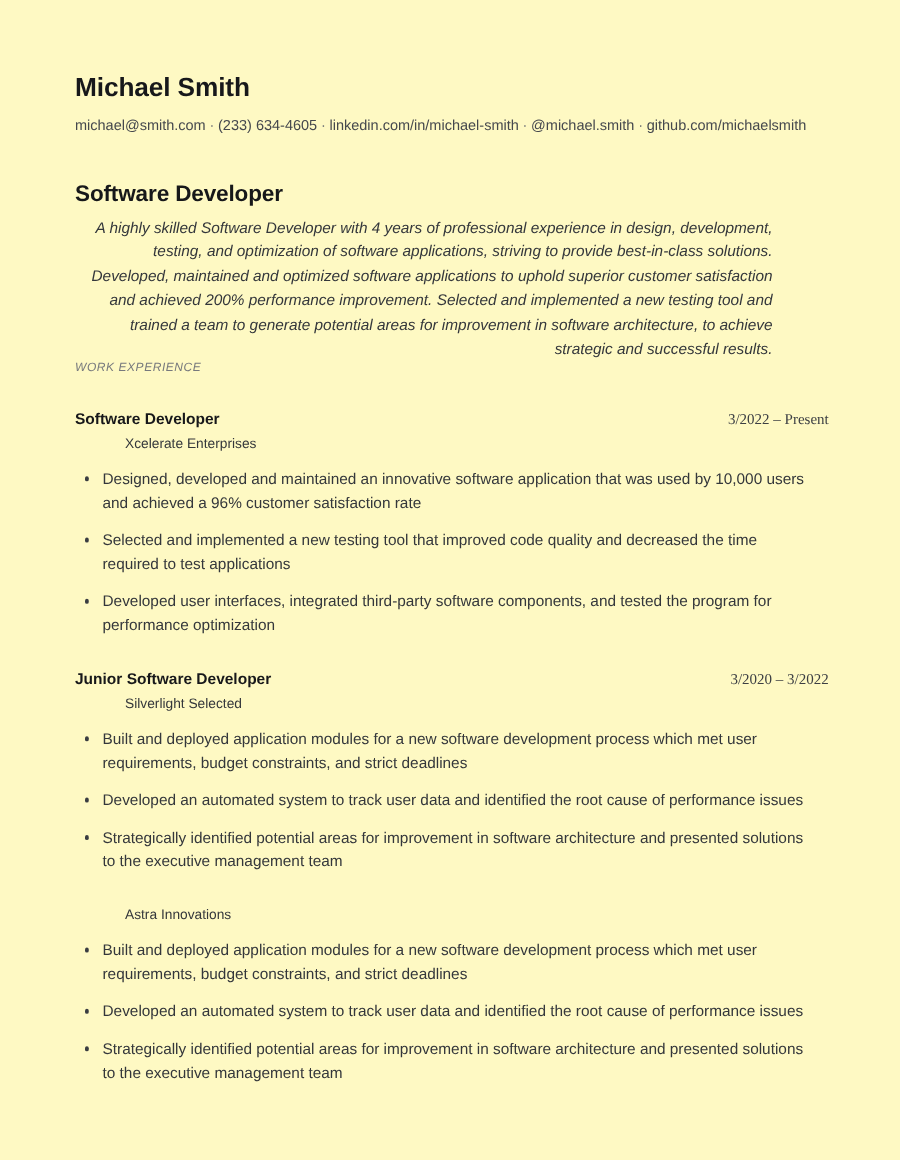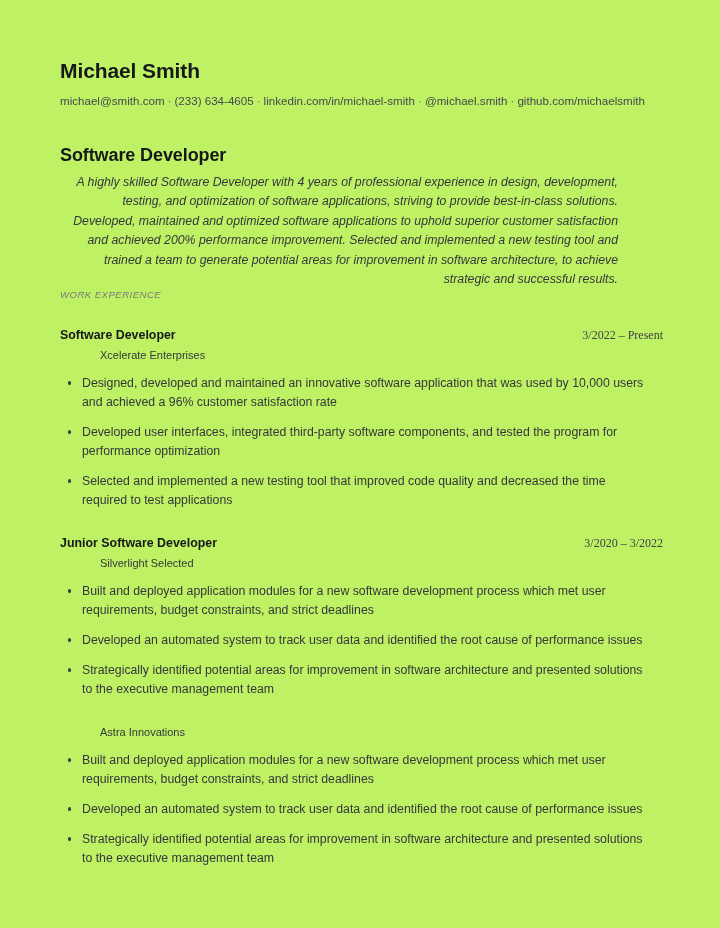--- a/index.html
+++ b/index.html
@@ -13,21 +13,21 @@
   body {
     font-family: "Liberation Sans", sans-serif;
     color: #2d2d2d;
     overflow: hidden;
   }
 
   .page {
     width: 720px;
     height: 928px;
     padding: 58px 57px 0 60px;
-    background: #bef264;
+    background: #fef9c3;
     position: relative;
     overflow: hidden;
   }
 
   
   .name {
     font-size: 21px;
     font-weight: bold;
     color: #17181a;
     letter-spacing: -0.1px;
@@ -155,22 +155,22 @@
 
   <div>
       <div class="job">
         <div class="job-head">
           <div class="job-title">Software Developer</div>
           <div class="job-dates">3/2022 – Present</div>
         </div>
         <div class="job-company">Xcelerate Enterprises</div>
         <ul class="bullets">
           <li><span class="dot"></span>Designed, developed and maintained an innovative software application that was used by 10,000 users and achieved a 96% customer satisfaction rate</li>
+          <li><span class="dot"></span>Selected and implemented a new testing tool that improved code quality and decreased the time required to test applications</li>
           <li><span class="dot"></span>Developed user interfaces, integrated third-party software components, and tested the program for performance optimization</li>
-          <li><span class="dot"></span>Selected and implemented a new testing tool that improved code quality and decreased the time required to test applications</li>
         </ul>
       </div>
       <div class="job">
         <div class="job-head">
           <div class="job-title">Junior Software Developer</div>
           <div class="job-dates">3/2020 – 3/2022</div>
         </div>
         <div class="job-company">Silverlight Selected</div>
         <ul class="bullets">
           <li><span class="dot"></span>Built and deployed application modules for a new software development process which met user requirements, budget constraints, and strict deadlines</li>

